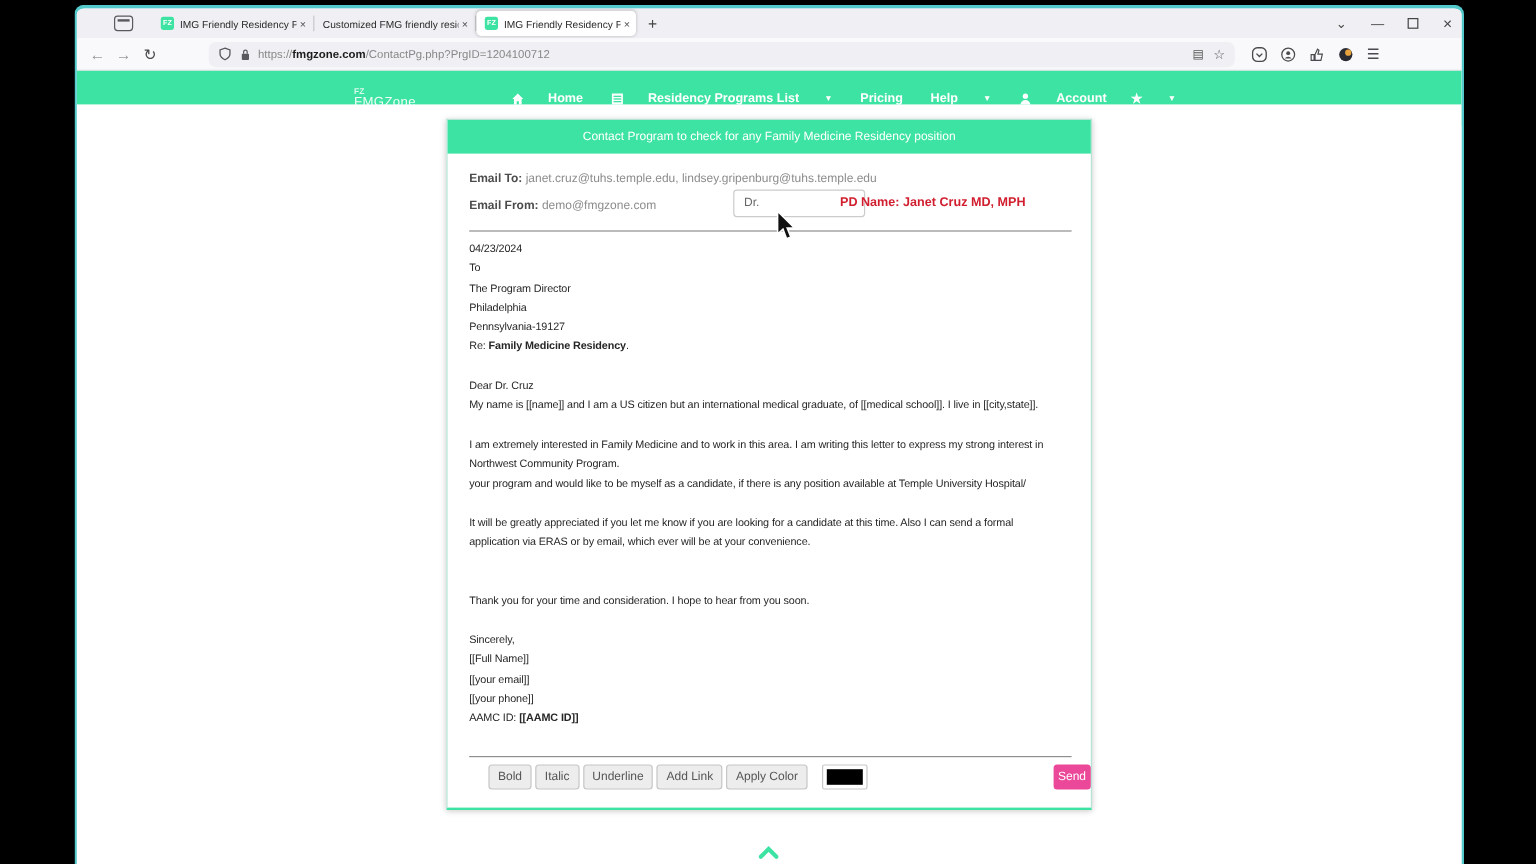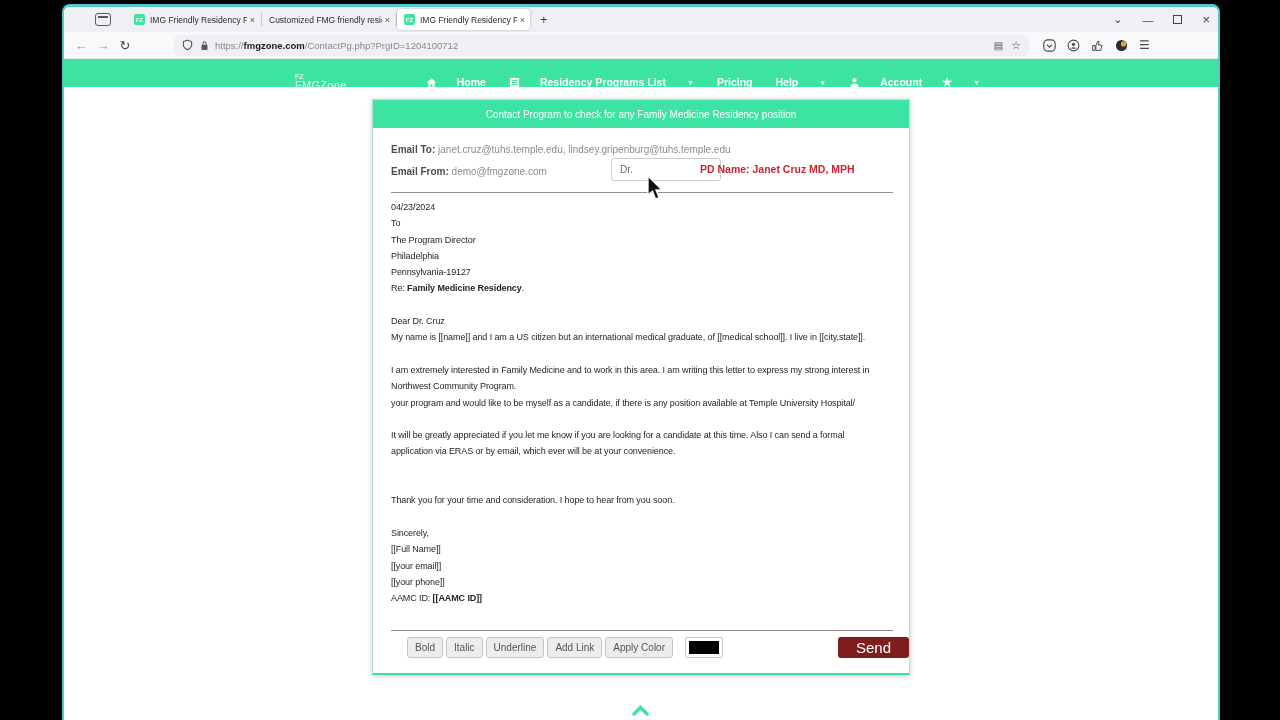--- a/index.html
+++ b/index.html
@@ -71,22 +71,22 @@
             color:#262626; }
   .letter .ln { height:16.3px; line-height:16.3px; white-space:nowrap; }
   .hr2 { position:absolute; left:18px; top:530px; width:502px; height:1px; background:#8f8f8f; }
   .fmt-bar { position:absolute; left:18px; top:537px; width:502px; height:21px; display:flex;
              align-items:center; gap:10px;margin-left:16px; }
   .fmt-btn { height:21px; padding:0 7px; background:#ededed; border:1px solid #c6c6c6; border-radius:3px;
              font-size:10px; color:#555; display:flex; align-items:center; }
   .swatch-box { width:38px; height:21px; background:#fff; border:1px solid #c6c6c6; border-radius:2px;
                 display:flex; align-items:center; justify-content:center; margin-left:2px; }
   .swatch { width:30px; height:13px; }
-  .send { position:absolute; right:0; top:0; height:21px; padding:0 18px; background:#7f1d1d;
-          border:none; border-radius:3px; color:#fff; font-size:15px; display:flex; align-items:center; }
+  .send { position:absolute; right:0; top:0; height:21px; padding:0 4px; background:#ec4899;
+          border:none; border-radius:3px; color:#fff; font-size:10px; display:flex; align-items:center; }
   .note { position:absolute; left:18px; top:565px; font-size:9.5px; font-weight:600; white-space:nowrap; }
   .note .red { color:#e23b50; }
   .note .link { color:#5bb8e8; }
   .note .blue { color:#2d5fb8; font-weight:700; }
   .scrolltop { position:absolute; left:568px; top:618px; }
   .cursor { position:absolute; left:581px; top:168px; z-index:99; }
   svg { display:block; }
 </style>
 </head>
 <body>

